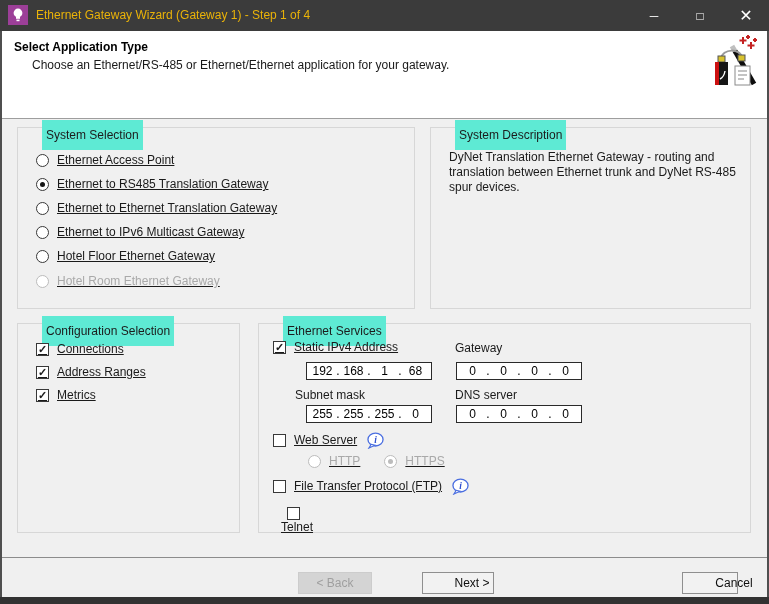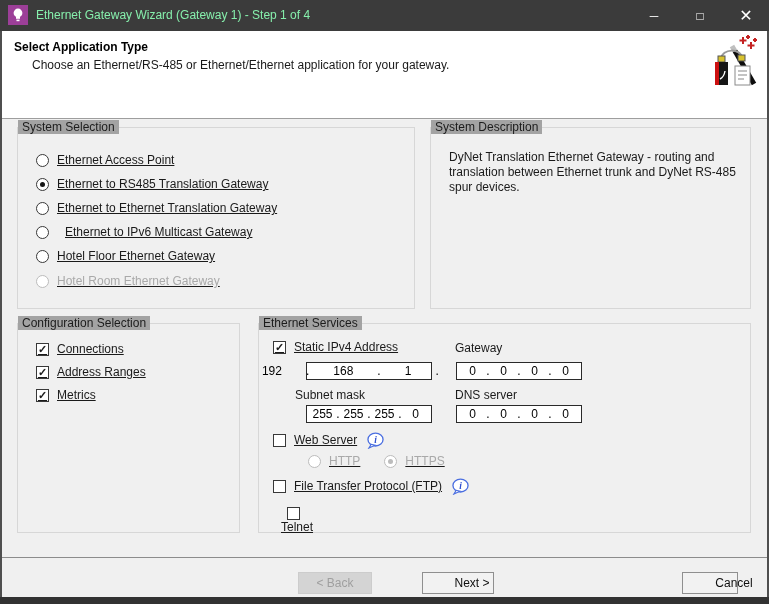--- a/index.html
+++ b/index.html
@@ -5,37 +5,37 @@
   * { margin:0; padding:0; box-sizing:border-box; }
   html,body { background:#888; }
   body { font-family:"Liberation Sans", sans-serif; }
   #window {
     position:relative; width:769px; height:604px; overflow:hidden;
     background:#f0f0f0; font-size:12px; color:#1a1a1a;
   }
   
   #titlebar { position:absolute; left:0; top:0; width:769px; height:31px; background:#3b3b3b; }
   #app-icon { position:absolute; left:8px; top:5px; width:20px; height:20px; }
-  #title-text { position:absolute; left:36px; top:0; height:31px; line-height:31px; color:#86efac; font-size:12px; white-space:nowrap; }
+  #title-text { position:absolute; left:36px; top:0; height:31px; line-height:31px; color:#eab308; font-size:12px; white-space:nowrap; }
   .win-btn { position:absolute; top:0; width:46px; height:31px; display:flex; align-items:center; justify-content:center; color:#ffffff; cursor:default; }
   #btn-min { right:92px; font-size:12px; }
   #btn-max { right:46px; font-size:12px; }
   #btn-close { right:0; font-size:16px; }
   
   .edge-l { position:absolute; left:0; top:31px; width:2px; height:573px; background:#4f4f4f; }
   .edge-r { position:absolute; right:0; top:31px; width:2px; height:573px; background:#4f4f4f; }
   .bottom-strip { position:absolute; left:0; top:597px; width:769px; height:7px; background:#323232; }
   
   #header { position:absolute; left:2px; top:31px; width:765px; height:88px; background:#ffffff; border-bottom:1px solid #9e9e9e; }
   #header-title { position:absolute; left:12px; top:9px; font-weight:bold; font-size:12px; color:#000; }
   #header-sub { position:absolute; left:30px; top:27px; font-size:12px; color:#1a1a1a; }
   #wizard-icon { position:absolute; right:10px; top:4px; }
   
   .groupbox { position:absolute; border:1px solid #d7d7d7; background:#f0f0f0; }
-  .gb-label { position:absolute; top:-8px; left:0; background:#a3a3a3; padding:0 4px; color:#1c1c1c; white-space:nowrap; }
+  .gb-label { position:absolute; top:-8px; left:24px; background:#5eead4; padding:8px 4px; color:#1c1c1c; white-space:nowrap; }
   #gb-system  { left:17px;  top:127px; width:398px; height:182px; }
   #gb-desc    { left:430px; top:127px; width:321px; height:182px; }
   #gb-config  { left:17px;  top:323px; width:223px; height:210px; }
   #gb-services{ left:258px; top:323px; width:493px; height:210px; }
   #desc-text { position:absolute; left:18px; top:22px; width:296px; line-height:15px; color:#1a1a1a; }
   
   .row { position:absolute; height:16px; display:flex; align-items:center;text-decoration:underline; }
   .row .lbl { margin-left:8px; white-space:nowrap; }
   .row.disabled .lbl { color:#a9a9a9; }
   .radio { width:13px; height:13px; border:1px solid #383838; border-radius:50%; background:#fff; position:relative; flex:0 0 auto; }
@@ -119,21 +119,21 @@
       <span class="lbl">Ethernet Access Point</span>
     </div>
     <div class="row" style="left:18px; top:48px;">
       <span class="radio selected"></span>
       <span class="lbl">Ethernet to RS485 Translation Gateway</span>
     </div>
     <div class="row" style="left:18px; top:72px;">
       <span class="radio"></span>
       <span class="lbl">Ethernet to Ethernet Translation Gateway</span>
     </div>
-    <div class="row" style="left:18px; top:96px;gap:8px;">
+    <div class="row" style="left:18px; top:96px;">
       <span class="radio"></span>
       <span class="lbl">Ethernet to IPv6 Multicast Gateway</span>
     </div>
     <div class="row" style="left:18px; top:120px;">
       <span class="radio"></span>
       <span class="lbl">Hotel Floor Ethernet Gateway</span>
     </div>
     <div class="row disabled" style="left:18px; top:145px;">
       <span class="radio disabled"></span>
       <span class="lbl">Hotel Room Ethernet Gateway</span>
@@ -171,21 +171,21 @@
     <span class="gb-label">Ethernet Services</span>
 
     <div class="row" style="left:14px; top:15px;">
       <span class="checkbox checked">
           <span class="mark">✓</span>
         </span>
       <span class="lbl">Static IPv4 Address</span>
     </div>
     <span class="field-label" style="left:196px; top:17px;">Gateway</span>
 
-    <div class="ipbox" style="left:47px; top:38px;gap:24px;">
+    <div class="ipbox" style="left:47px; top:38px;">
       <span class="oct">192</span>
         <span class="dot">.</span>
         <span class="oct">168</span>
         <span class="dot">.</span>
         <span class="oct">1</span>
         <span class="dot">.</span>
         <span class="oct">68</span>
     </div>
     <div class="ipbox" style="left:197px; top:38px;">
       <span class="oct">0</span>

